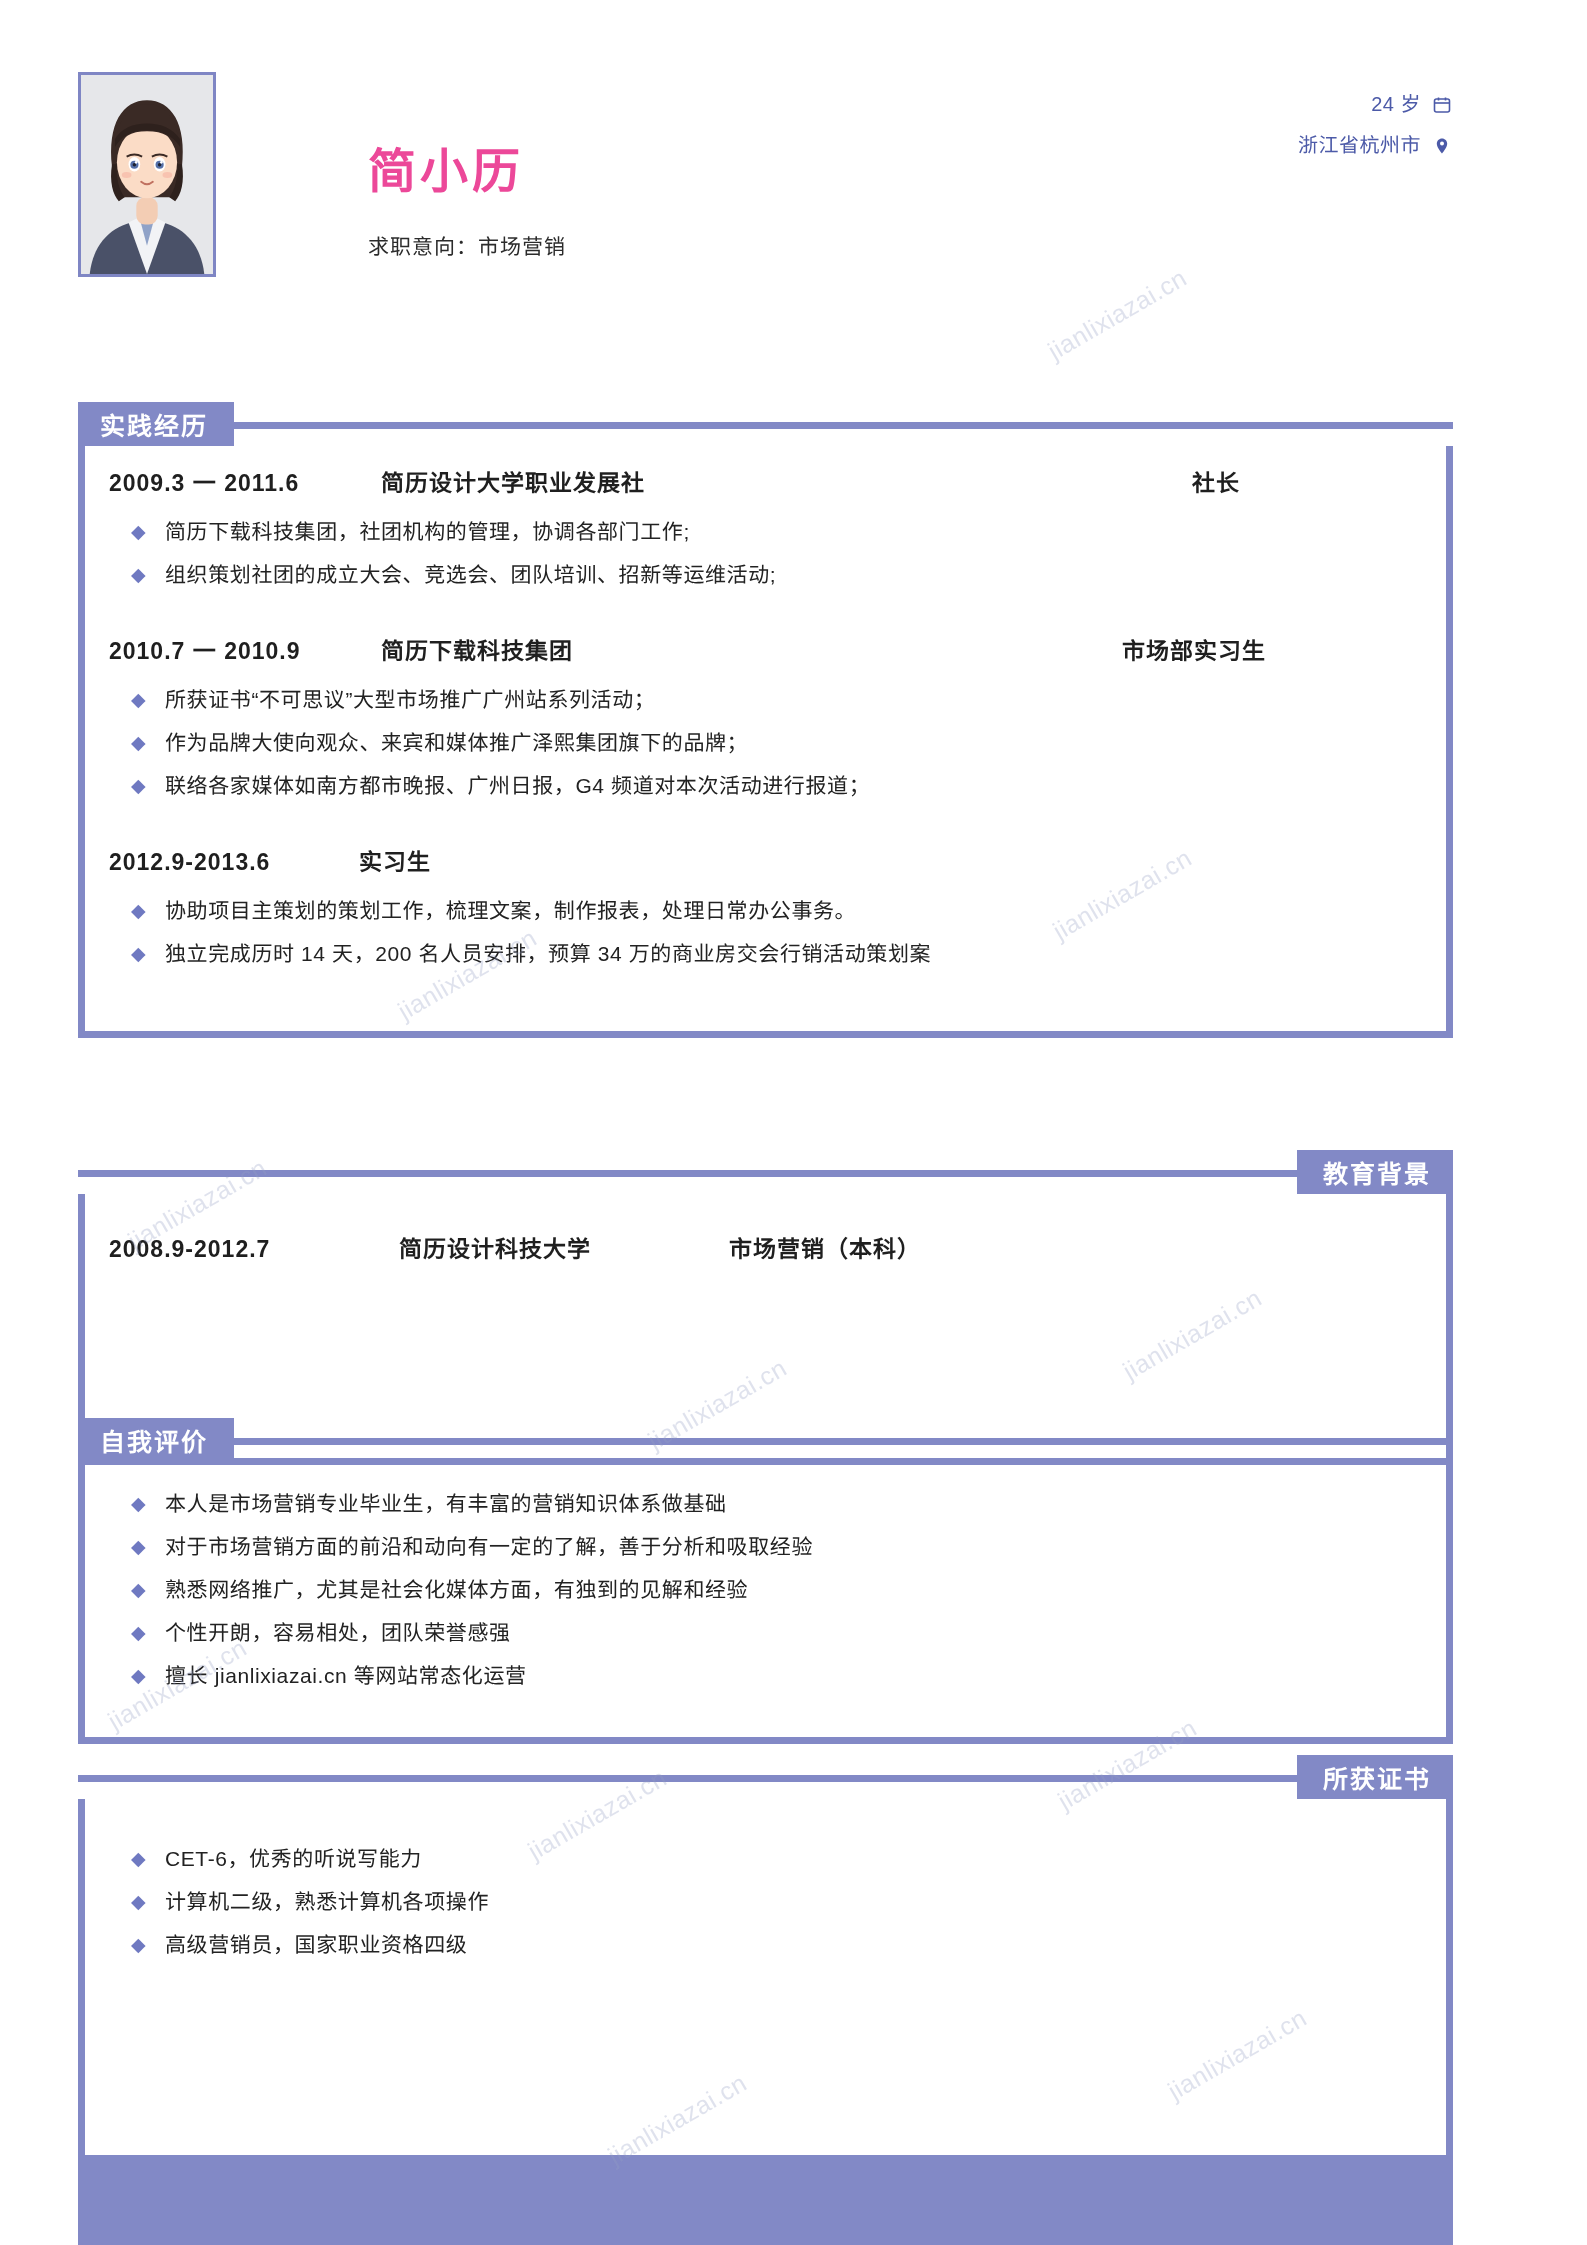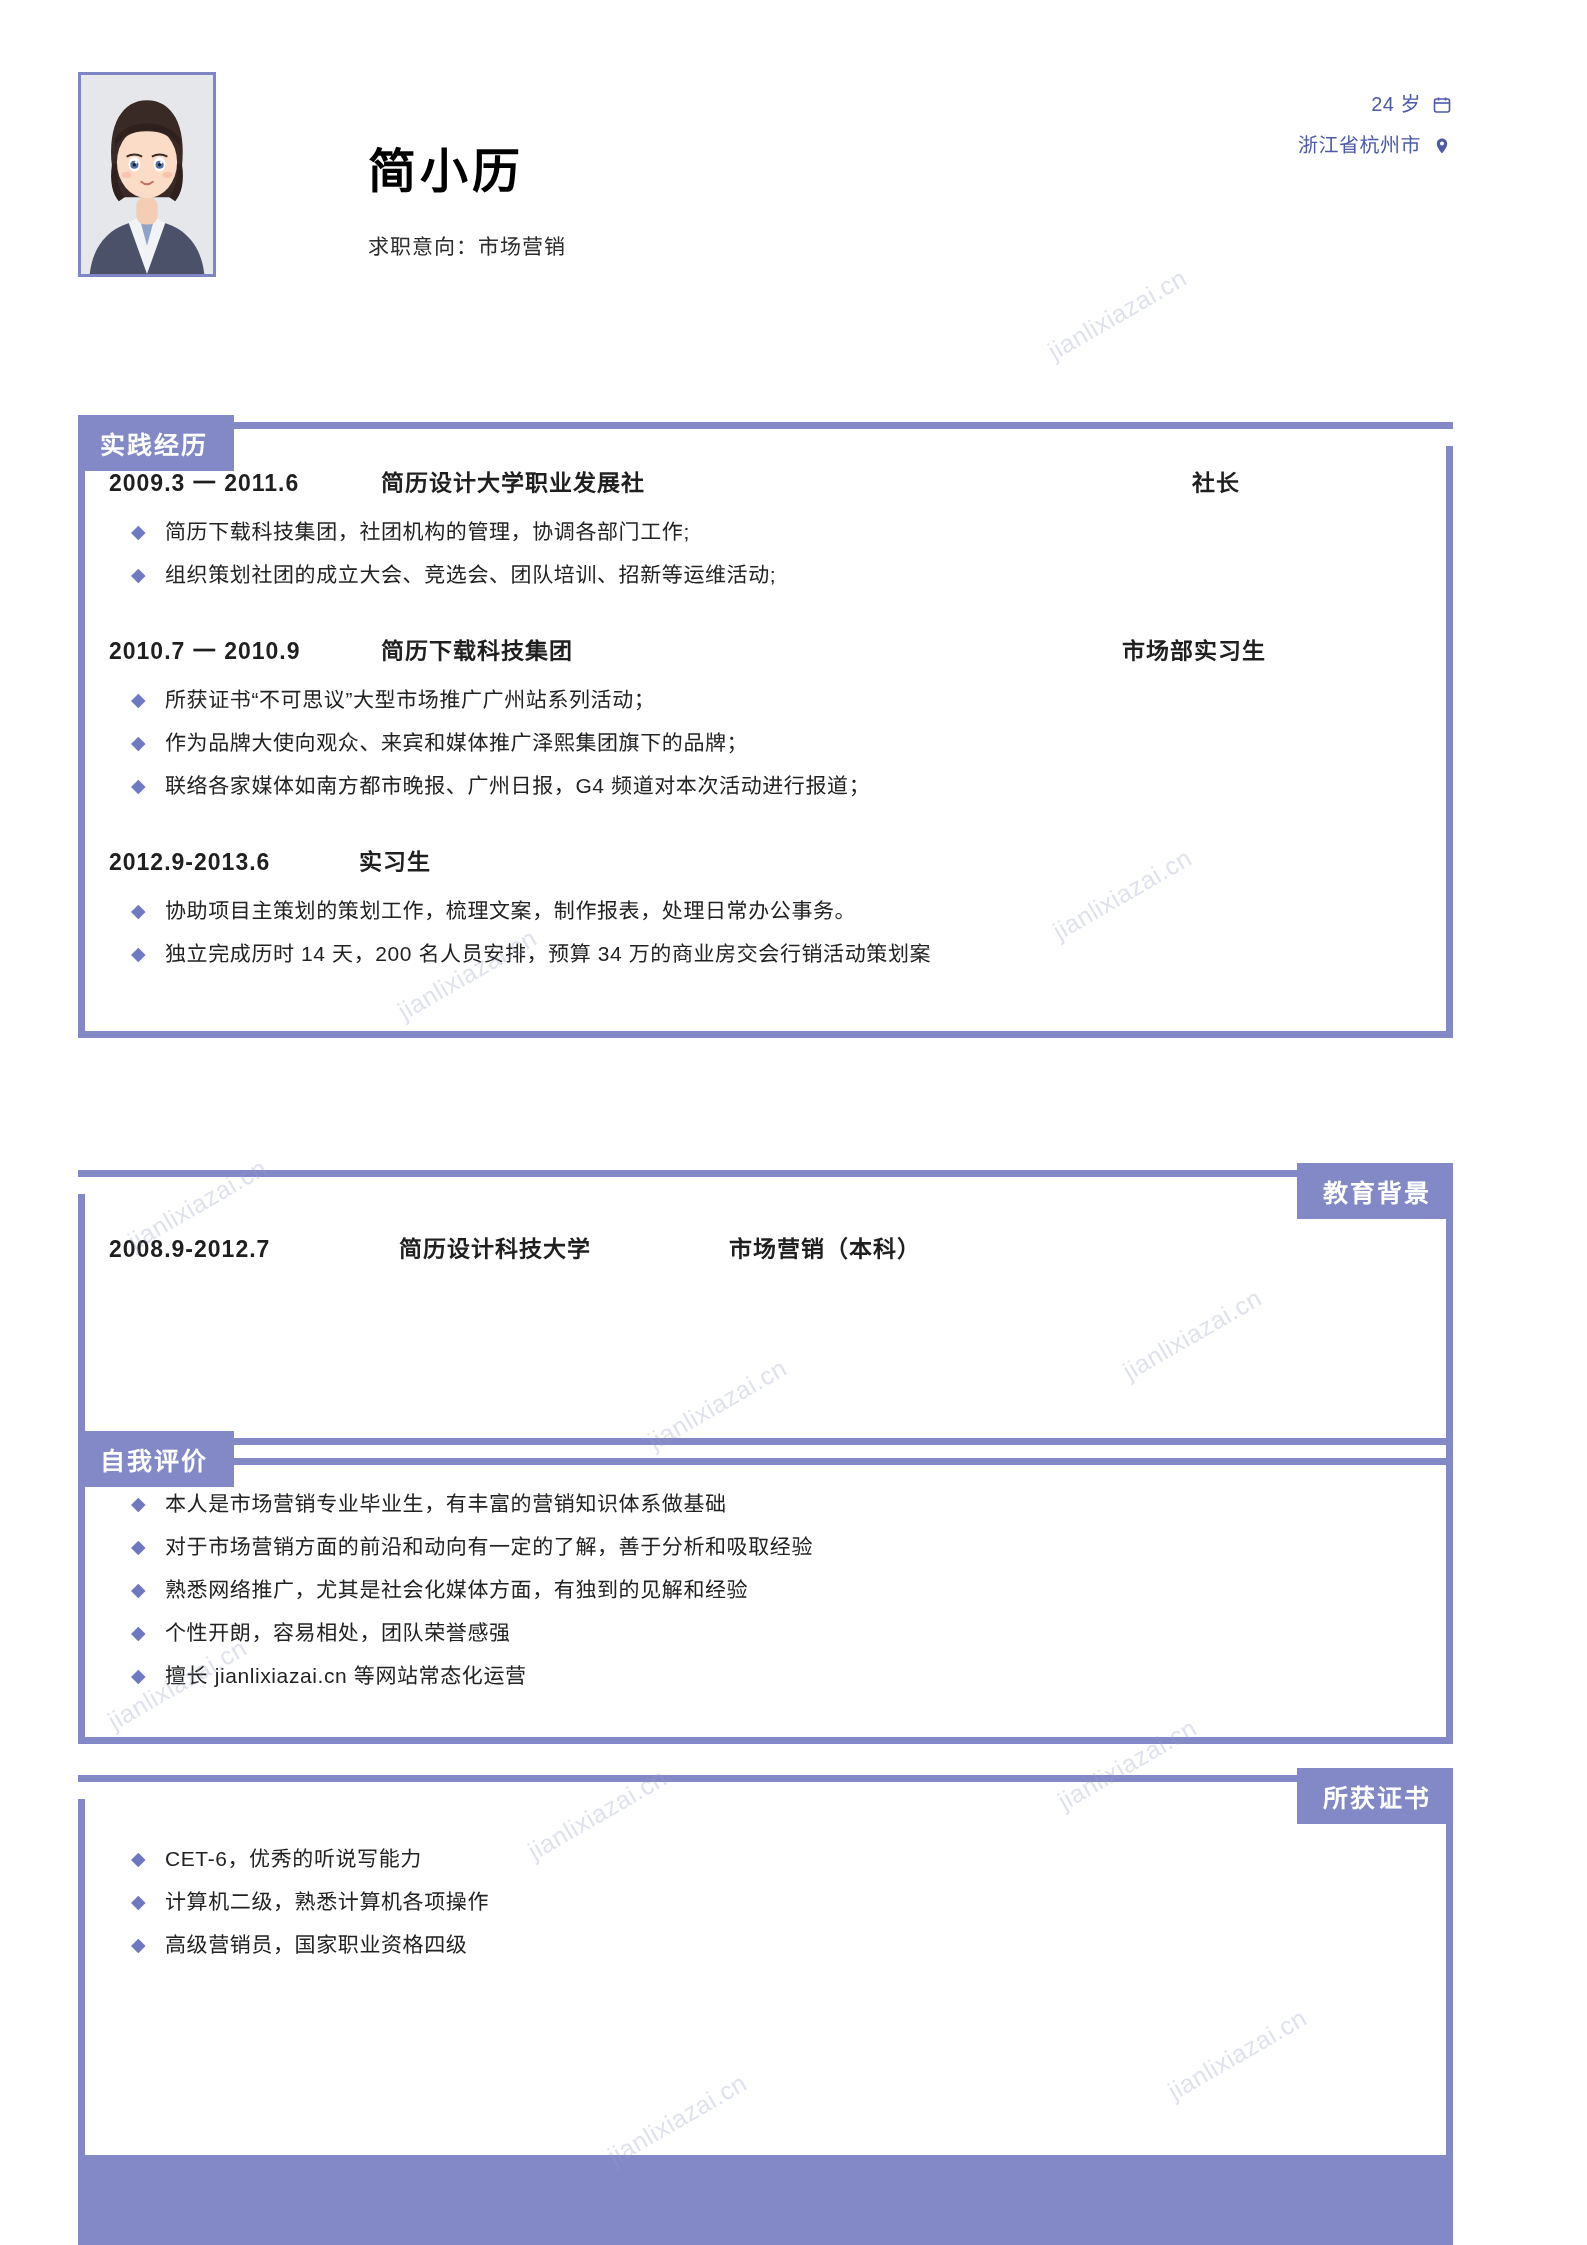--- a/index.html
+++ b/index.html
@@ -52,21 +52,21 @@
     overflow: hidden;
   }
   .photo svg { display: block; width: 100%; height: 100%; }
 
   .name {
     position: absolute;
     left: 290px;
     top: 60px;
     font-size: 48px;
     font-weight: bold;
-    color: #000000;
+    color: #ec4899;
     letter-spacing: 4px;
   }
   .objective {
     position: absolute;
     left: 290px;
     top: 158px;
     font-size: 21px;
     color: #2b2b2b;
     letter-spacing: 1px;
   }
@@ -104,22 +104,22 @@
     left: 78px;
     width: 1375px;
   }
   .bar-left, .bar-right {
     position: relative;
     height: 48px;
   }
   
   .tag {
     position: absolute;
-    top: 13px;
-    height: 56px;
+    top: 0;
+    height: 44px;
     background: #8289c6;
     color: #ffffff;
     font-size: 25px;
     font-weight: bold;
     letter-spacing: 2px;
     display: flex;
     align-items: center;
   }
   .tag.left { left: 0; padding: 0 26px 0 22px; }
   .tag.right { right: 0; padding: 0 22px 0 26px; }

